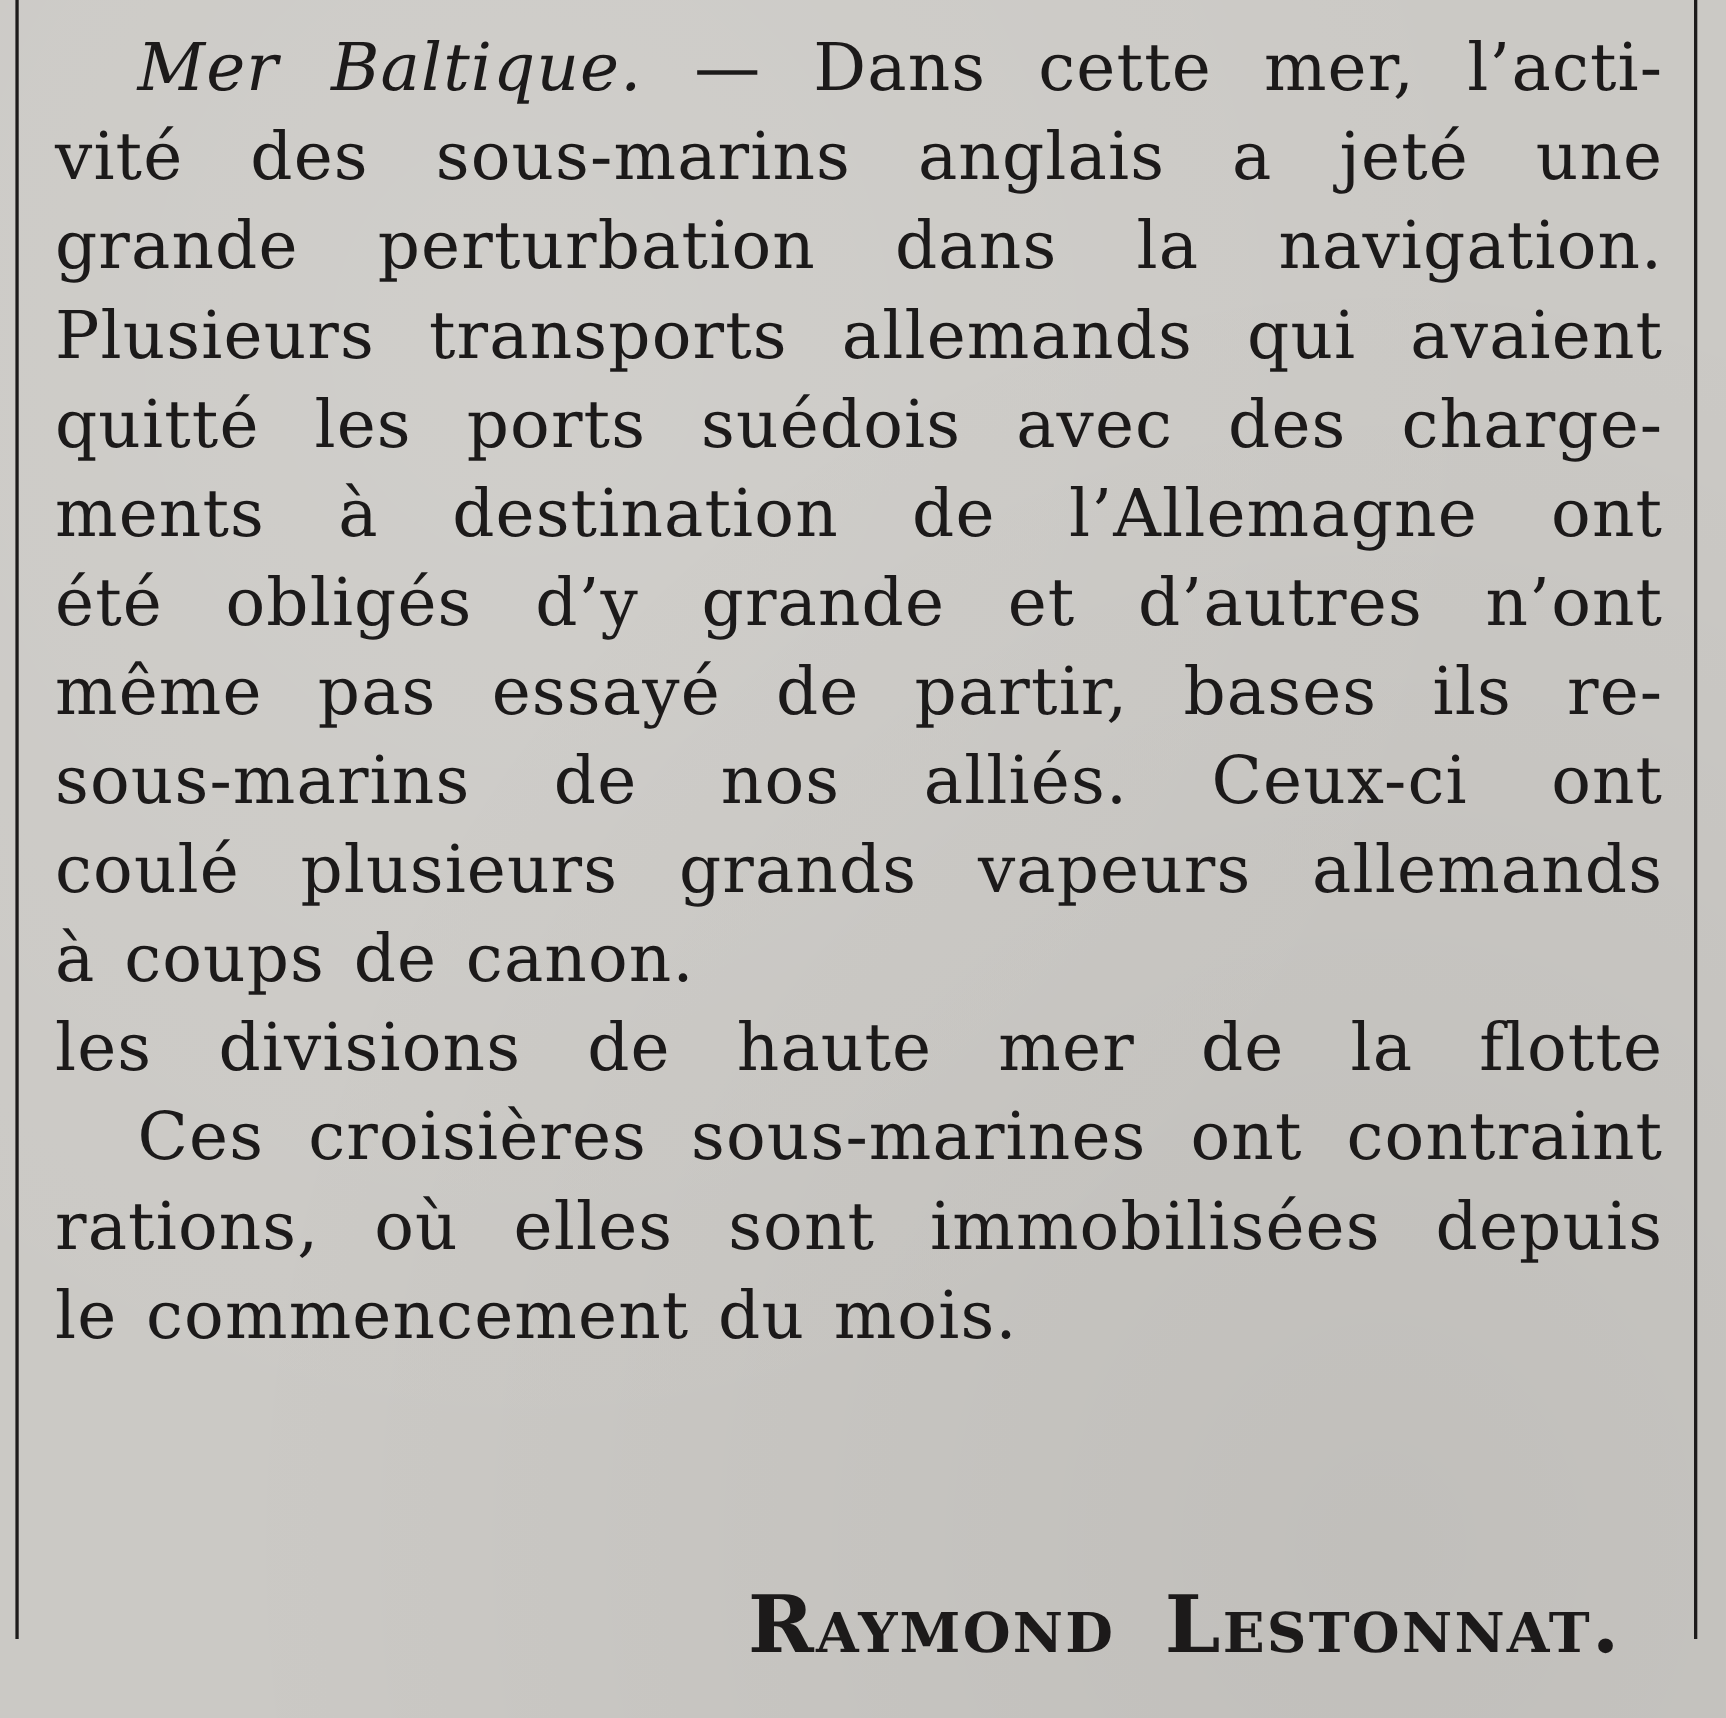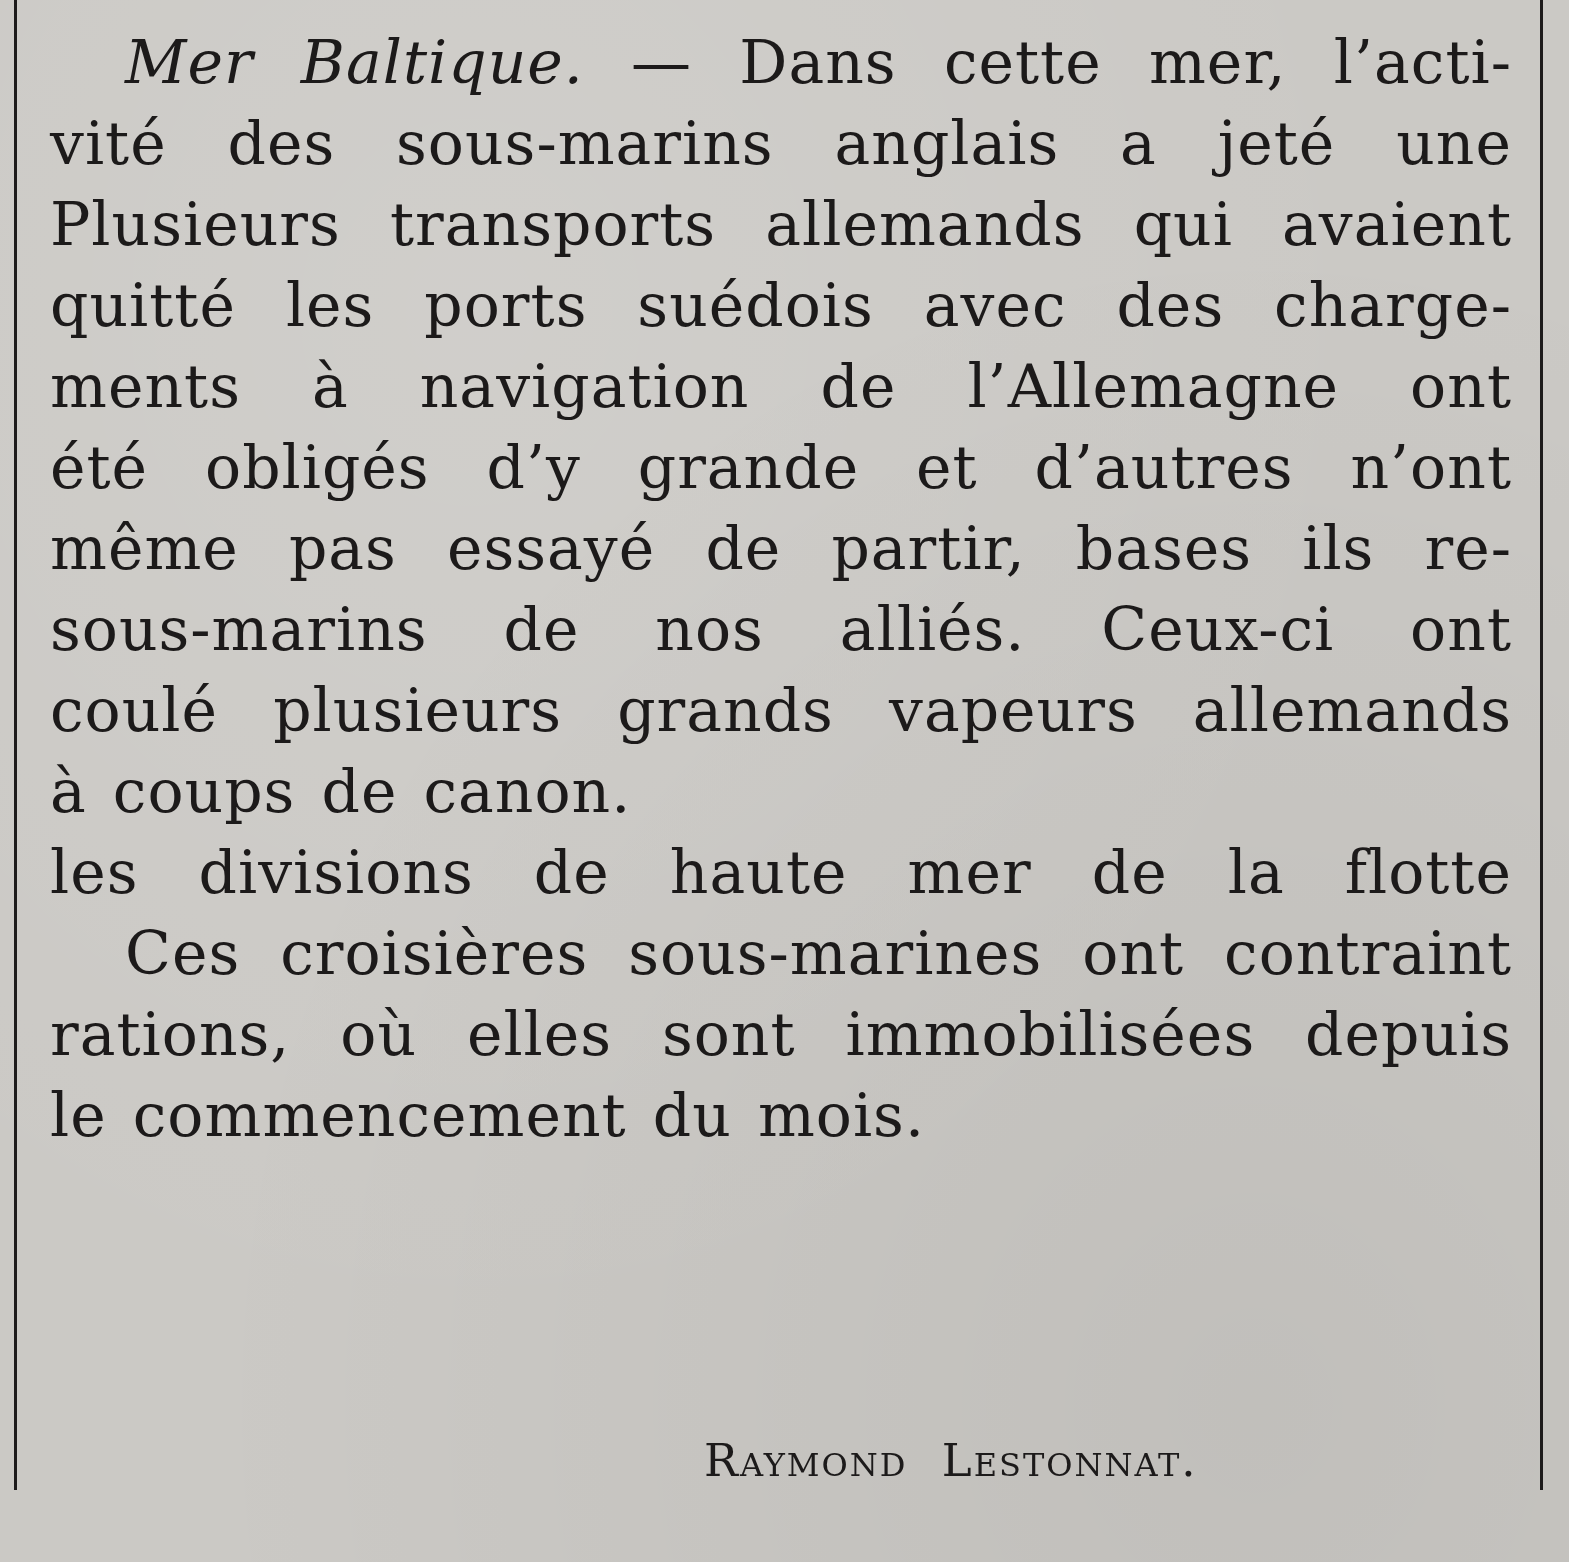--- a/index.html
+++ b/index.html
@@ -56,43 +56,45 @@
       text-align-last: left;
     }
     .indent {
       padding-left: 75px;
     }
     .italic {
       font-style: italic;
     }
     .signature {
       position: absolute;
-      left: 704px;
+      left: 680px;
       top: 1434px;
-      font-size: 45px;
+      font-size: 72px;
       font-variant: small-caps;
       letter-spacing: 2px;
       word-spacing: 18px;
       white-space: nowrap;
+      font-weight: bold;
     }
   </style>
 </head>
 <body>
 
 <div class="paper">
   <div class="rule-left"></div>
   <div class="rule-right"></div>
 
   <div class="column">
     <div>
       <span class="line indent"><span class="italic">Mer Baltique.</span><span> — Dans cette mer, l’acti-</span></span>
       <span class="line">vité des sous-marins anglais a jeté une</span>
+      <span class="line">grande perturbation dans la navigation.</span>
       <span class="line">Plusieurs transports allemands qui avaient</span>
       <span class="line">quitté les ports suédois avec des charge-</span>
-      <span class="line">ments à navigation de l’Allemagne ont</span>
+      <span class="line">ments à destination de l’Allemagne ont</span>
       <span class="line">été obligés d’y grande et d’autres n’ont</span>
       <span class="line">même pas essayé de partir, bases ils re-</span>
       <span class="line">sous-marins de nos alliés. Ceux-ci ont</span>
       <span class="line">coulé plusieurs grands vapeurs allemands</span>
       <span class="line last">à coups de canon.</span>
     </div>
     <div>
       <span class="line">les divisions de haute mer de la flotte</span>
       <span class="line indent">Ces croisières sous-marines ont contraint</span>
       <span class="line">rations, où elles sont immobilisées depuis</span>

